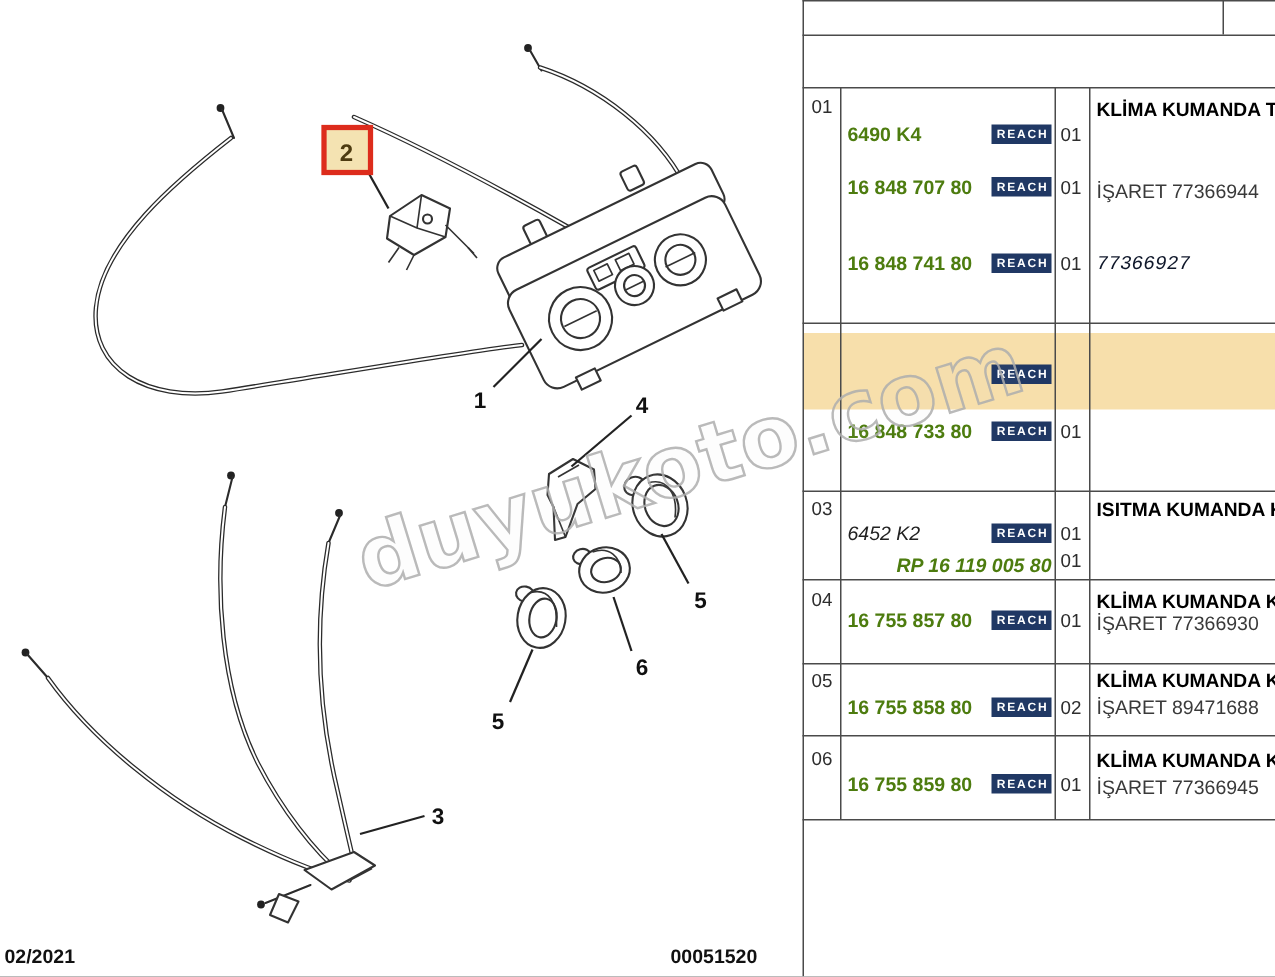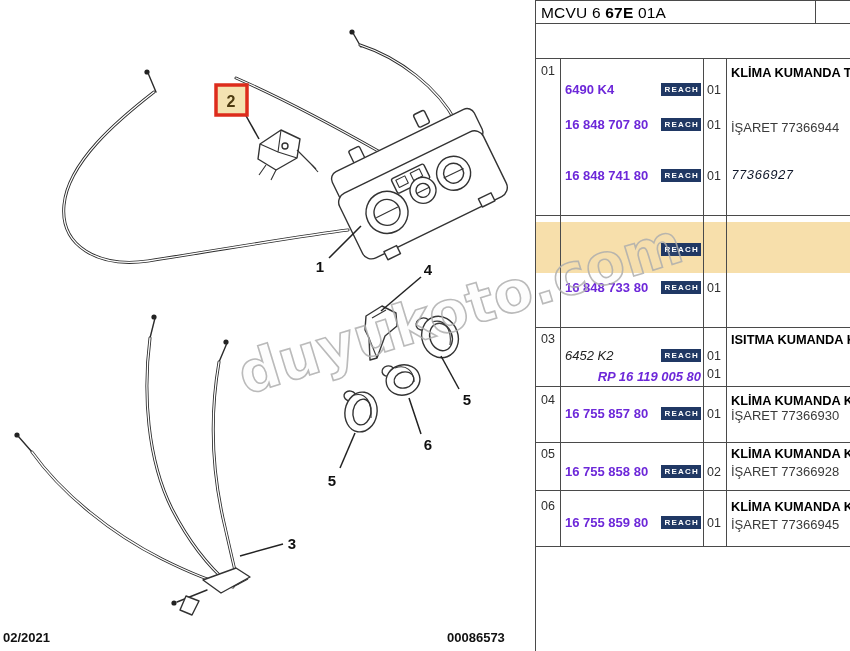--- a/index.html
+++ b/index.html
@@ -12,21 +12,21 @@
   .hline, .vline { position:absolute; background:#4a4a4a; z-index:12; }
   .hline { height:1px; }
   .vline { width:1px; }
   #title {
     position:absolute; left:541px; top:4px; z-index:15;
     font-size:15.5px; color:#000; white-space:nowrap; letter-spacing:.2px;
   }
   #table-layer { position:absolute; left:0; top:0; width:850px; height:512px; z-index:10; }
   .cell { position:absolute; white-space:nowrap; line-height:1.15; }
   .item-num { font-size:12.5px; color:#2e2e2e; width:24px; text-align:center; }
-  .part { font-size:13px; font-weight:bold; color:#6d28d9; }
+  .part { font-size:13px; font-weight:bold; color:#4d7c0f; }
   .part.italic { font-weight:normal; font-style:italic; color:#222; }
   .part.bolditalic { font-weight:bold; font-style:italic; }
   .qty { font-size:12.5px; color:#2e2e2e; }
   .desc { font-size:13px; color:#3a3a3a; }
   .desc.bold { font-weight:bold; color:#000; font-size:12.8px; }
   .desc.italic { font-style:italic; color:#0f172a;font-family:Liberation Mono, monospace; }
   .reach {
     position:absolute; z-index:11; line-height:1;
     color:#fff; font-size:8px; font-weight:bold; letter-spacing:1.2px;
     padding:2.5px 2px 2.5px 4px; cursor:pointer;
@@ -178,21 +178,20 @@
       <text x="231" y="107" text-anchor="middle" font-family="Liberation Sans, sans-serif" font-size="16" font-weight="bold" fill="#4d3b10">2</text>
     </g>
 
     <text class="callout-label" x="292" y="549" text-anchor="middle">3</text>
     <text class="callout-label" x="428" y="275" text-anchor="middle">4</text>
     <text class="callout-label" x="467" y="405" text-anchor="middle">5</text>
     <text class="callout-label" x="428" y="450" text-anchor="middle">6</text>
     <text class="callout-label" x="332" y="486" text-anchor="middle">5</text>
   </svg>
 
-  <div id="title"><span>MCVU 6 </span><b>67E</b><span> 01A</span></div>
 
   <div id="table-layer">
       <div class="hl-band" style="left: 536px; top: 222px; width: 314px; height: 51px; background: rgb(247, 223, 171);"></div>
       <div class="hline" style="left: 535px; top: 0px; width: 315px;"></div>
       <div class="hline" style="left: 535px; top: 23px; width: 315px;"></div>
       <div class="hline" style="left: 535px; top: 58px; width: 315px;"></div>
       <div class="hline" style="left: 535px; top: 215px; width: 315px;"></div>
       <div class="hline" style="left: 535px; top: 327px; width: 315px;"></div>
       <div class="hline" style="left: 535px; top: 386px; width: 315px;"></div>
       <div class="hline" style="left: 535px; top: 442px; width: 315px;"></div>
@@ -233,29 +232,29 @@
       <div class="cell part bolditalic" style="top: 370px; right: 149px;">RP 16 119 005 80</div>
       <div class="cell qty" style="left: 707px; top: 367px;">01</div>
       <div class="cell item-num" style="left: 536px; top: 393px;">04</div>
       <div class="cell desc bold" style="left: 731px; top: 394px;">KLİMA KUMANDA KA</div>
       <div class="cell desc" style="left: 731px; top: 409px;">İŞARET 77366930</div>
       <div class="cell part" style="top: 407px; left: 565px;">16 755 857 80</div>
       <div class="reach" style="right: 149px; top: 407px; background: rgb(32, 56, 100);">REACH</div>
       <div class="cell qty" style="left: 707px; top: 407px;">01</div>
       <div class="cell item-num" style="left: 536px; top: 447px;">05</div>
       <div class="cell desc bold" style="left: 731px; top: 447px;">KLİMA KUMANDA KA</div>
-      <div class="cell desc" style="left: 731px; top: 465px;">İŞARET 77366928</div>
+      <div class="cell desc" style="left: 731px; top: 465px;">İŞARET 89471688</div>
       <div class="cell part" style="top: 465px; left: 565px;">16 755 858 80</div>
       <div class="reach" style="right: 149px; top: 465px; background: rgb(32, 56, 100);">REACH</div>
       <div class="cell qty" style="left: 707px; top: 465px;">02</div>
       <div class="cell item-num" style="left: 536px; top: 499px;">06</div>
       <div class="cell desc bold" style="left: 731px; top: 500px;">KLİMA KUMANDA KA</div>
       <div class="cell desc" style="left: 731px; top: 518px;">İŞARET 77366945</div>
       <div class="cell part" style="top: 516px; left: 565px;">16 755 859 80</div>
       <div class="reach" style="right: 149px; top: 516px; background: rgb(32, 56, 100);">REACH</div>
       <div class="cell qty" style="left: 707px; top: 516px;">01</div>
     </div>
 
   <div id="watermark">duyukoto.com</div>
 
   <div class="footer" id="footer-date">02/2021</div>
-  <div class="footer" id="footer-doc">00086573</div>
+  <div class="footer" id="footer-doc">00051520</div>
 </div>
 
 </body></html>

